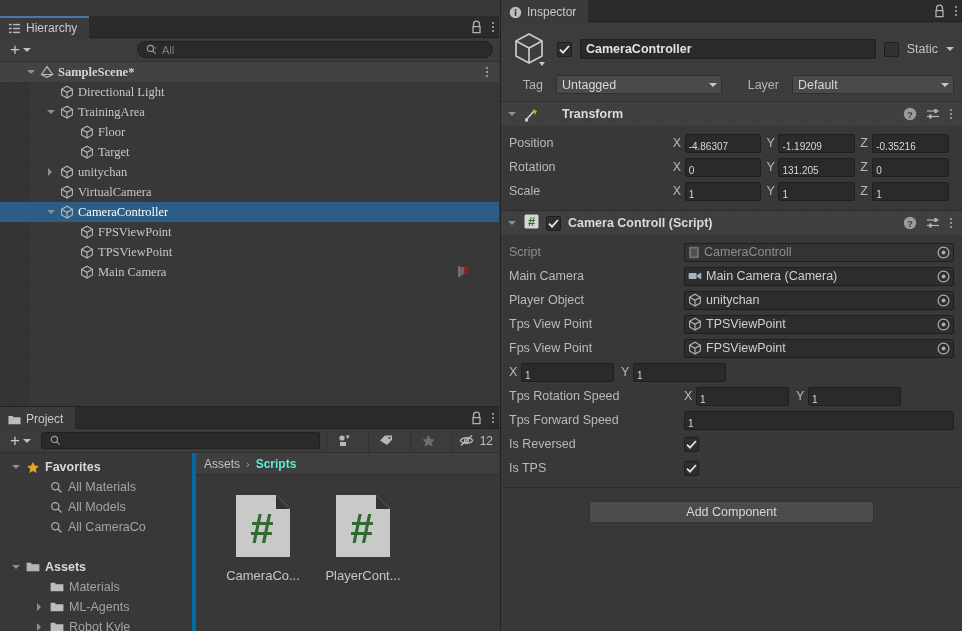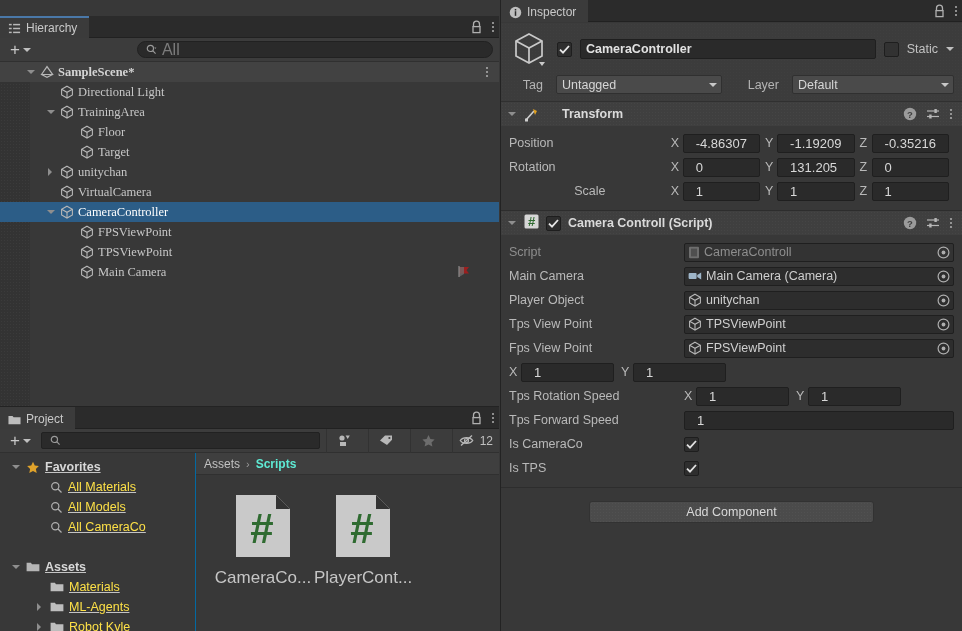--- a/index.html
+++ b/index.html
@@ -44,53 +44,53 @@
     padding:0 6px;gap:6px;border-bottom:1px solid #303030;
   }
   .plus-btn{display:flex;align-items:center;gap:3px;padding:0 4px;height:18px;}
   .plus-glyph{font-size:17px;line-height:13px;color:#c9c9c9;font-weight:300;}
   .caret-d{width:0;height:0;border-left:4px solid transparent;border-right:4px solid transparent;border-top:4px solid #c0c0c0;}
   .searchbox{
     flex:1;height:17px;background:#2a2a2a;border:1px solid #212121;border-radius:9px;
     display:flex;align-items:center;padding:0 8px;gap:5px;margin-left:96px;
   }
   .searchbox.plain{margin-left:0;border-radius:2px;}
-  .search-ph{color:#7c7c7c;font-size:16px;}
+  .search-ph{color:#7c7c7c;font-size:11px;}
   .h-body{position:absolute;left:0;top:46px;right:0;bottom:0;background:#383838;}
   .h-gutter{position:absolute;left:0;top:0;width:30px;bottom:0;background:#333333;
      background-image:radial-gradient(#3b3b3b 0.5px, transparent 0.6px);background-size:3px 3px;}
   .row{
     height:20px;display:flex;align-items:center;gap:4px;position:relative;
     padding-left:4px;white-space:nowrap;font-family:Liberation Serif, serif;
   }
   .row.scene{background:#424242;}
   .row.sel{background:#2c5d87;}
   .row .lbl{font-size:12.5px;color:#c7c7c7;}
   .row.scene .lbl{font-weight:bold;color:#d4d4d4;}
   .row.sel .lbl{color:#ffffff;}
   .tri{width:10px;height:10px;flex:0 0 auto;position:relative;}
   .tri.down::after{content:"";position:absolute;left:1px;top:3px;border-left:4.5px solid transparent;border-right:4.5px solid transparent;border-top:4.5px solid #8e8e8e;}
   .tri.right::after{content:"";position:absolute;left:2px;top:1px;border-top:4.5px solid transparent;border-bottom:4.5px solid transparent;border-left:4.5px solid #8e8e8e;}
   .row-kebab{position:absolute;right:10px;top:3px;}
 
   
   #proj{left:0;top:406px;width:499px;height:225px;background:#383838;border-top:1px solid #232323;}
   .p-split{position:absolute;left:0;top:46px;right:0;bottom:0;display:flex;}
-  .p-tree{width:196px;background:#383838;border-right:1px solid #0369a1;padding-top:4px;overflow:hidden;text-decoration:underline;}
+  .p-tree{width:196px;background:#383838;border-right:4px solid #0369a1;padding-top:4px;overflow:hidden;}
   .p-right{flex:1;background:#383838;overflow:hidden;}
   .breadcrumb{height:22px;background:#3f3f3f;display:flex;align-items:center;gap:6px;padding-left:8px;
      border-bottom:1px solid #303030;}
   .bc-a{color:#c2c2c2;}
   .bc-sep{color:#9a9a9a;font-size:11px;}
   .bc-b{color:#5eead4;font-weight:bold;}
   .grid{display:flex;gap:22px;padding:18px 0 0 28px;}
   .asset{width:78px;display:flex;flex-direction:column;align-items:center;gap:6px;}
-  .asset-name{font-size:17px;color:#c6c6c6;white-space:nowrap;}
+  .asset-name{font-size:13px;color:#c6c6c6;white-space:nowrap;}
   .trow{height:20px;display:flex;align-items:center;gap:5px;white-space:nowrap;}
-  .trow .tlbl{font-size:12.5px;color:#fde047;}
+  .trow .tlbl{font-size:12.5px;color:#a3a3a3;}
   .trow.bold .tlbl{font-weight:bold;color:#d8d8d8;}
   .p-toolbar{height:24px;background:#3c3c3c;display:flex;align-items:center;padding:0 0 0 6px;gap:6px;border-bottom:1px solid #303030;}
   .tool-cell{width:36px;height:24px;display:flex;align-items:center;justify-content:center;border-left:1px solid #323232;}
   .hidden-count{display:flex;align-items:center;gap:4px;padding:0 6px;height:24px;border-left:1px solid #323232;font-size:12px;color:#c0c0c0;}
 
   
   #insp{left:500px;top:0;width:462px;height:631px;background:#383838;border-left:1px solid #232323;}
   .i-body{position:absolute;left:0;top:23px;right:0;bottom:0;overflow:hidden;}
   .go-head{padding:6px 8px 7px 8px;background:#3c3c3c;border-bottom:1px solid #303030;}
   .go-line1{display:flex;align-items:center;gap:8px;}
@@ -118,21 +118,21 @@
   .comp-title{font-weight:bold;color:#dadada;font-size:12.5px;}
   .comp-head-right{margin-left:auto;display:flex;align-items:center;gap:9px;padding-right:3px;}
   .comp-body{padding:5px 8px 7px 8px;background:#383838;}
 
   .prow{height:24px;display:flex;align-items:center;}
   .prow .plabel{width:175px;color:#b9b9b9;font-size:12.5px;}
   .prow .plabel.dim{color:#8e8e8e;}
   .axis{color:#b9b9b9;font-size:12.5px;width:12px;text-align:left;flex:0 0 auto;}
   .num{
     height:19px;background:#2a2a2a;border:1px solid #1f1f1f;border-radius:2px;
-    display:flex;align-items:center;padding:0 12px;color:#d8d8d8;font-size:13px;
+    display:flex;align-items:flex-end;padding:0 3px;color:#d8d8d8;font-size:10px;
     overflow:hidden;white-space:nowrap;
   }
   .objfield{
     flex:1;height:19px;background:#2d2d2d;border:1px solid #1f1f1f;border-radius:2px;
     display:flex;align-items:center;gap:4px;padding:0 3px;overflow:hidden;white-space:nowrap;
     color:#cfcfcf;font-size:12.5px;
   }
   .objfield.dim{color:#8e8e8e;background:#333333;}
   .obj-pick{margin-left:auto;flex:0 0 auto;}
   .addcomp-wrap{display:flex;justify-content:center;padding:13px 0 0 0;}
@@ -599,21 +599,21 @@
                 <span class="axis">Y</span>
                 <span class="num" style="width:82px;margin-right:5px;">
                   <span>131.205</span>
                 </span>
                 <span class="axis">Z</span>
                 <span class="num" style="width:82px;margin-right:5px;">
                   <span>0</span>
                 </span>
               </div>
               <div class="prow">
-                <span class="plabel" style="width:176px;text-align:center;">Scale</span>
+                <span class="plabel" style="width:176px;">Scale</span>
                 <span class="axis">X</span>
                 <span class="num" style="width:82px;margin-right:5px;">
                   <span>1</span>
                 </span>
                 <span class="axis">Y</span>
                 <span class="num" style="width:82px;margin-right:5px;">
                   <span>1</span>
                 </span>
                 <span class="axis">Z</span>
                 <span class="num" style="width:82px;margin-right:5px;">
@@ -763,21 +763,21 @@
                   <span>1</span>
                 </span>
               </div>
               <div class="prow">
                 <span class="plabel">Tps Forward Speed</span>
                 <span class="num" style="flex:1;">
                   <span>1</span>
                 </span>
               </div>
               <div class="prow">
-                <span class="plabel">Is CameraCo</span>
+                <span class="plabel">Is Reversed</span>
                 <span class="cb">
                   <svg width="11" height="9" viewBox="0 0 11 9" style="display:block;flex:0 0 auto;">
                     <path d="M1 4.6 L4 7.6 L10 1" fill="none" stroke="#e2e2e2" stroke-width="1.8"></path>
                   </svg>
                 </span>
               </div>
               <div class="prow">
                 <span class="plabel">Is TPS</span>
                 <span class="cb">
                   <svg width="11" height="9" viewBox="0 0 11 9" style="display:block;flex:0 0 auto;">

